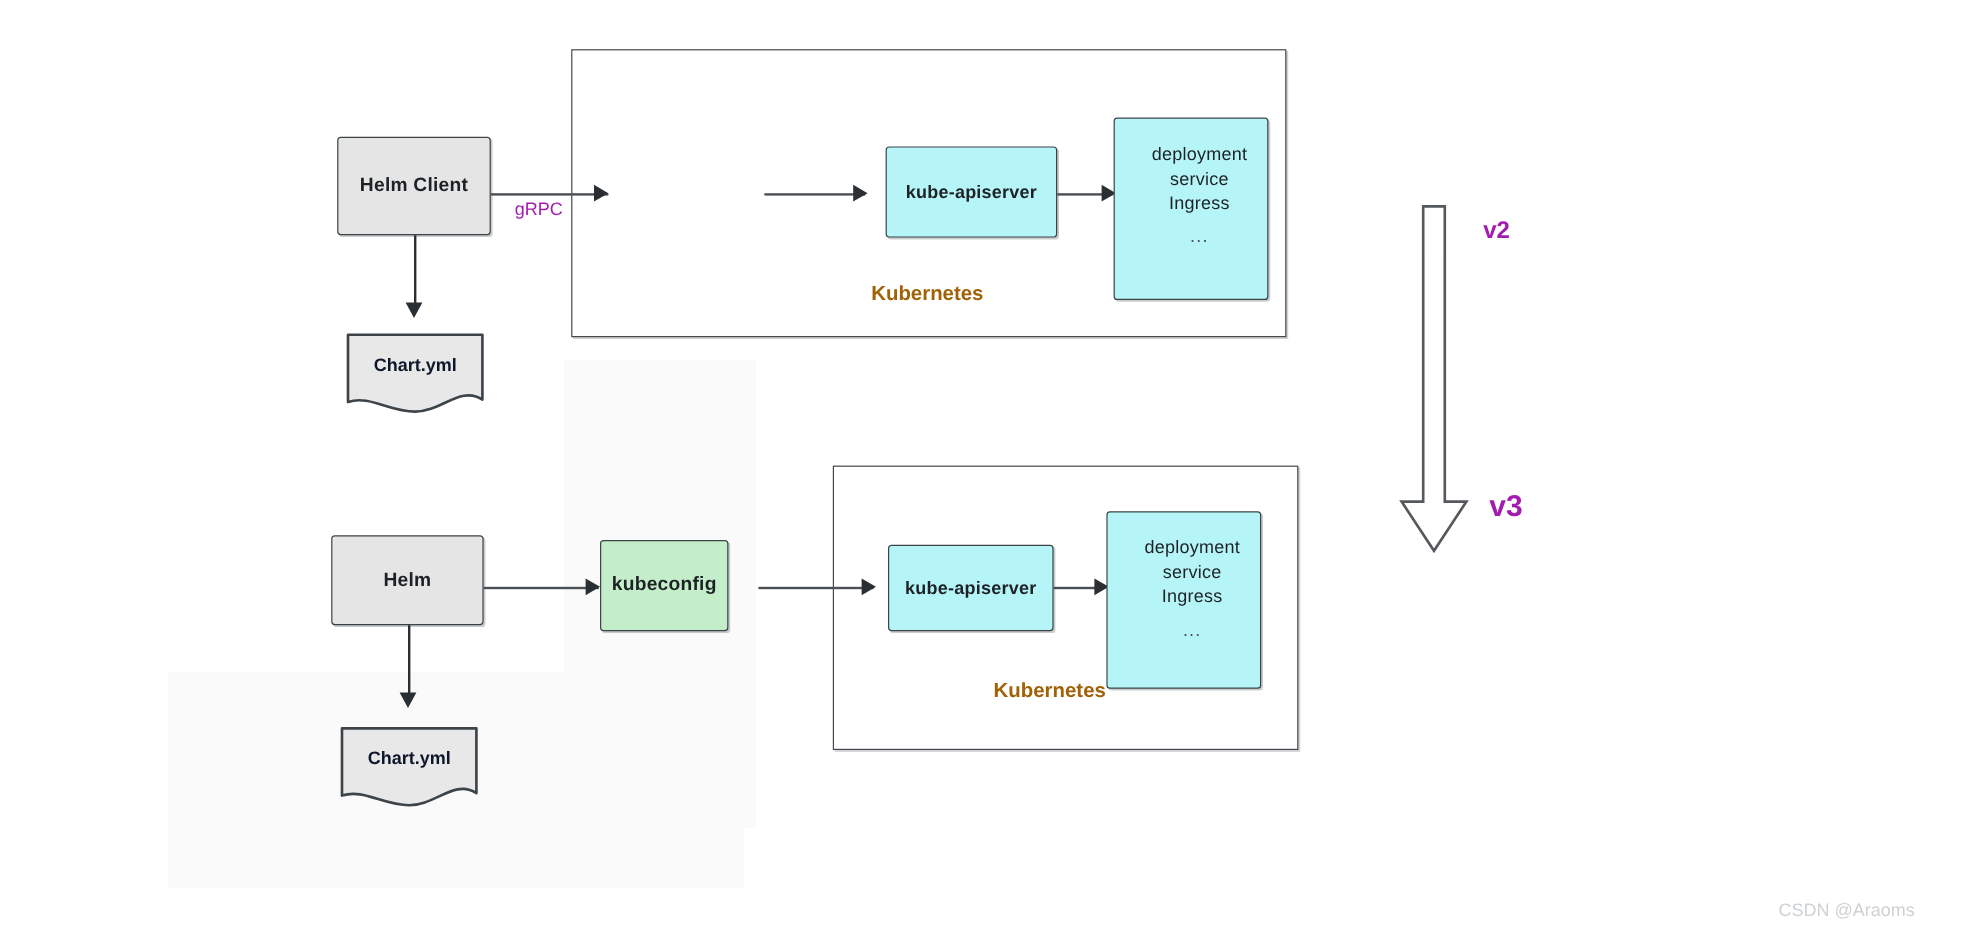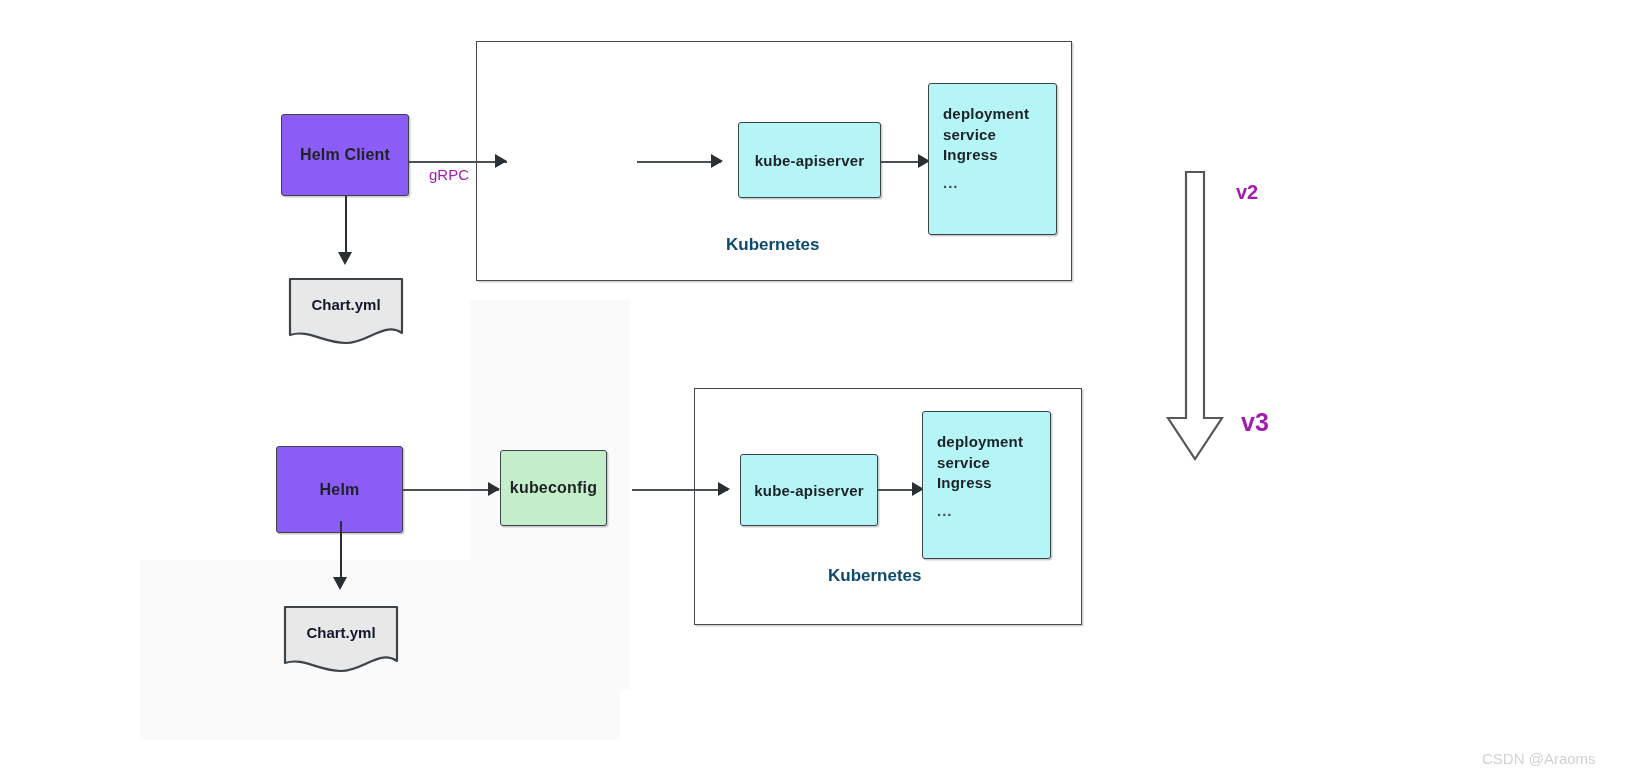--- a/index.html
+++ b/index.html
@@ -34,51 +34,52 @@
     align-items: center;
     justify-content: center;
     border: 1.6px solid #3d4449;
     border-radius: 3px;
     color: #1d2226;
     font-weight: bold;
     letter-spacing: .2px;
     text-align: center;
     box-shadow: 1.5px 1.5px 0 rgba(80,85,90,.30);
   }
-  .node.blue  { background: #8b5cf6; }
+  .node.blue  { background: #e5e5e5; }
   .node.green { background: #c4eec9; }
   .node.cyan  { background: #b6f5f7; }
 
   .node.list {
     display: block;
     align-items: flex-start;
     justify-content: flex-start;
-    text-align: left;
-    font-weight: bold;
+    text-align: center;
+    font-weight: normal;
     line-height: 1.38;
+    margin-top: 15px;
   }
   .node.list .ln { display: block; }
   .node.list .dots {
     display: block;
     margin-top: 7px;
     color: #444b50;
     letter-spacing: 1px;
   }
 
   
   .group {
     position: absolute;
     box-sizing: border-box;
     border: 1.6px solid #44494d;
     background: transparent;
     box-shadow: 1.5px 1.5px 0 rgba(90,95,100,.28);
   }
   .group-label {
     position: absolute;
-    color: #0c4a6e;
+    color: #a16207;
     font-weight: bold;
     white-space: nowrap;
   }
 
   
   .hline {
     position: absolute;
     height: 0;
     border-top: 2px solid #4b5055;
   }
@@ -187,21 +188,21 @@
   <div class="doc" style="left:288px; top:277px; width:116px; height:70px;">
     <svg width="116" height="70" viewBox="0 0 116 70" aria-hidden="true">
       <path d="M2,2 L114,2 L114,56 C96,44 80,66 58,66 C36,66 20,52 2,58 Z" fill="#e8e8e8" stroke="#3d4449" stroke-width="2.2" stroke-linejoin="round"></path>
     </svg>
     <span class="doc-label" style="font-size:15px; margin-top:19px;">Chart.yml</span>
   </div>
 
   <div class="group" style="left:694px; top:388px; width:388px; height:237px;"></div>
   <div class="group-label" style="left:828px; top:566px; font-size:17px;">Kubernetes</div>
 
-  <div class="node blue" style="left:276px; top:446px; width:127px; height:87px; font-size:16px;">
+  <div class="node blue" style="left:276px; top:446px; width:127px; height:75px; font-size:16px;">
     <span>Helm</span>
   </div>
 
   <div class="hline" style="left:403px; top:489px; width:96px;"></div>
   <div class="arrow-right" style="left:488px; top:482px;"></div>
 
   <div class="node green" style="left:500px; top:450px; width:107px; height:76px; font-size:16px;">
     <span>kubeconfig</span>
   </div>
 

